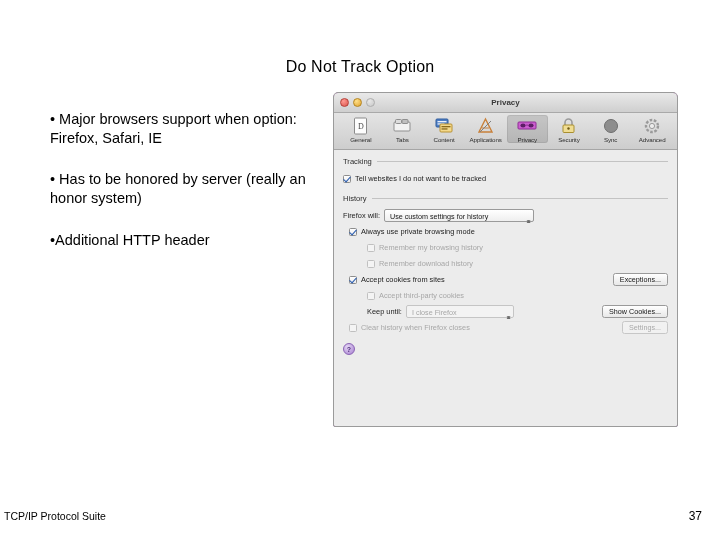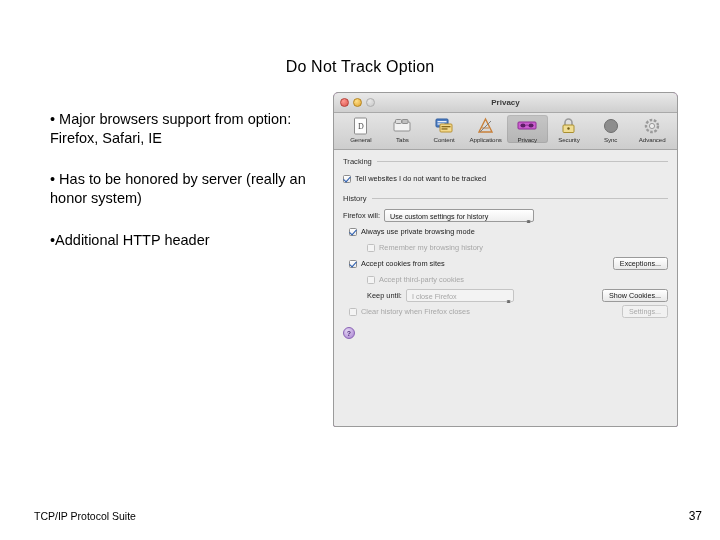--- a/index.html
+++ b/index.html
@@ -254,40 +254,40 @@
     display: flex;
     align-items: center;
     justify-content: center;
     box-sizing: border-box;
     margin-top: 5px;
   }
 
   
   #footer-text {
     position: absolute;
-    left: 34px;
+    left: 4px;
     top: 510px;
     font-size: 10.5px;
     color: #000000;
   }
   #page-number {
     position: absolute;
     right: 18px;
     top: 509px;
     font-size: 12px;
     color: #000000;
   }
 </style>
 </head>
 <body>
 
 <div id="slide-title">Do Not Track Option</div>
 
 <div id="bullets">
-  <div class="bullet">• Major browsers support from option: Firefox, Safari, IE</div>
+  <div class="bullet">• Major browsers support when option: Firefox, Safari, IE</div>
   <div class="bullet">• Has to be honored by server (really an honor system)</div>
   <div class="bullet">•Additional HTTP header</div>
 </div>
 
 <div id="prefs-window">
 
   <div id="titlebar">
     <div id="traffic-lights">
       <div class="light close"></div>
       <div class="light min"></div>
@@ -420,20 +420,24 @@
       <div class="row indent1">
         <span class="cb checked"></span>
         <span class="cb-label">Always use private browsing mode</span>
       </div>
 
       <div class="row indent2 dim">
         <span class="cb disabled"></span>
         <span class="cb-label">Remember my browsing history</span>
       </div>
 
+      <div class="row indent2 dim">
+        <span class="cb disabled"></span>
+        <span class="cb-label">Remember download history</span>
+      </div>
 
 
       <div class="row spaced indent1">
         <span style="display:flex;align-items:center">
           <span class="cb checked"></span>
           <span class="cb-label">Accept cookies from sites</span>
         </span>
         <span class="btn">Exceptions...</span>
       </div>
 

